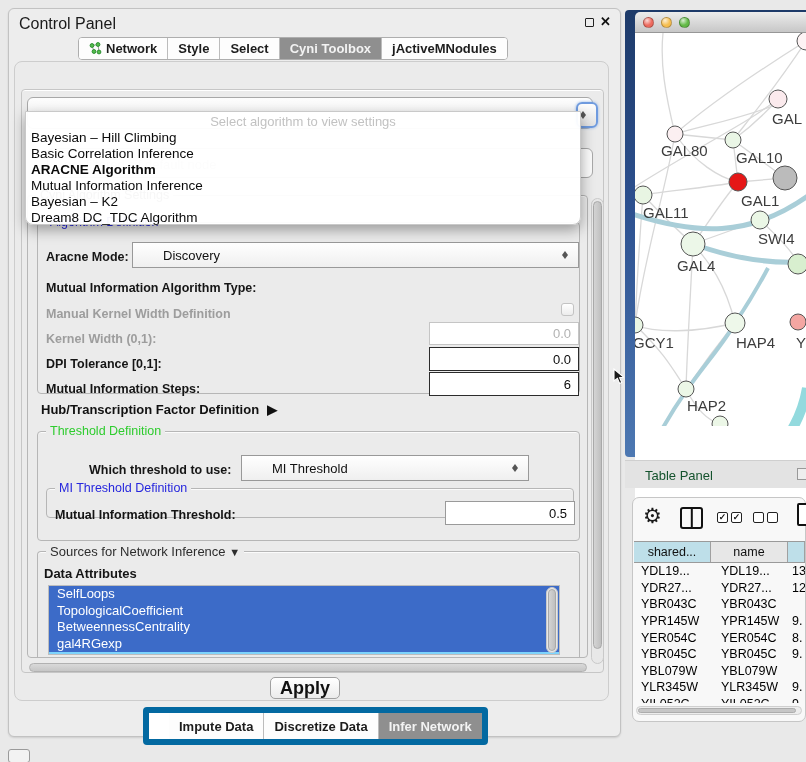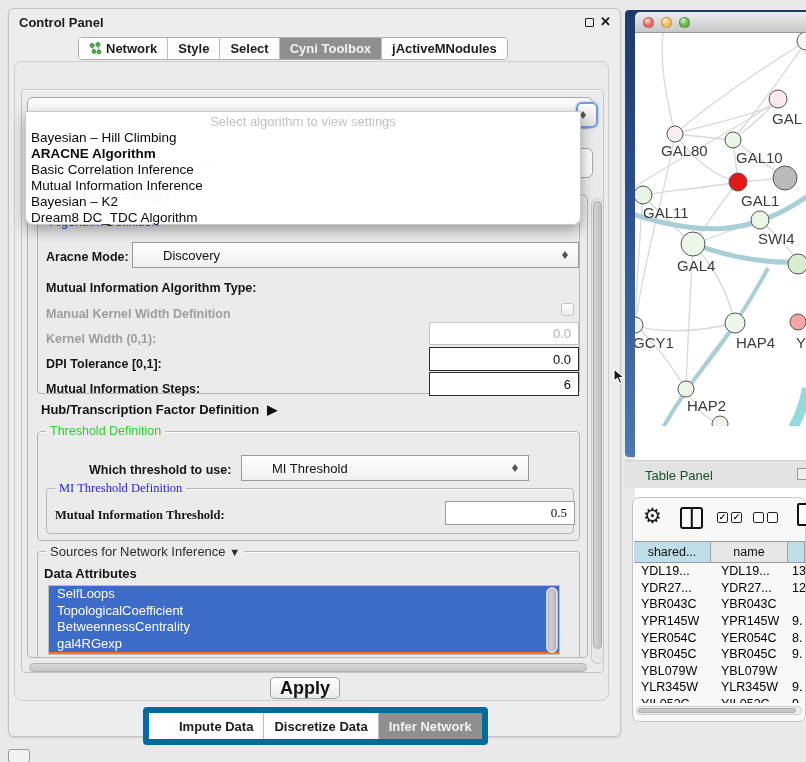--- a/index.html
+++ b/index.html
@@ -3,21 +3,21 @@
 <meta charset="utf-8">
 <style>
   * { margin:0; padding:0; box-sizing:border-box; }
   html,body { width:806px; height:762px; }
   body { font-family:"Liberation Sans", sans-serif; background:#e9e9e9; position:relative; overflow:hidden; }
   .abs { position:absolute; }
 
   
   #control-panel { left:8px; top:8px; width:613px; height:729px; background:#ededed;
     border:1px solid #c2c2c2; border-radius:6px; box-shadow:0 1px 2px rgba(0,0,0,.12); }
-  #cp-title { left:10px; top:6px; font-size:13px; color:#1b1b1b;font-weight:bold; }
+  #cp-title { left:10px; top:6px; font-size:16px; color:#1b1b1b; }
   #cp-float { right:26px; top:9px; width:9px; height:9px; border:1.6px solid #222; border-radius:1px; }
   #cp-close { right:9px; top:5px; font-size:13px; font-weight:bold; color:#111; }
 
   
   #tab-row { left:69px; top:28px; height:23px; display:flex; background:#fff;
     border:1px solid #aeaeae; border-radius:4px; overflow:hidden; }
   .tab { display:flex; align-items:center; gap:4px; padding:0 10px; font-size:13px; font-weight:600;
     color:#1c1c1c; border-right:1px solid #bcbcbc; background:#fdfdfd; cursor:default; white-space:nowrap; }
   .tab:last-child { border-right:none; }
   .tab.sel { background:#8f8f8f; color:#f3f3f3; }
@@ -167,22 +167,22 @@
         <span class="spin"></span>
       </div>
     <div class="abs bg-combo" style="left:32px;top:86px;width:546px;height:30px;background:#fbfbfb;">
       <div class="abs" id="bg-combo-text">gal-filtered.sif default node</div>
     </div>
 
     <div class="abs" id="algorithm-popup">
       <div id="popup-prompt">Select algorithm to view settings</div>
       <div>
           <div class="popup-item">Bayesian – Hill Climbing</div>
+          <div class="popup-item">Basic Correlation Inference</div>
           <div class="popup-item bold">ARACNE Algorithm</div>
-          <div class="popup-item">Basic Correlation Inference</div>
           <div class="popup-item">Mutual Information Inference</div>
           <div class="popup-item">Bayesian – K2</div>
           <div class="popup-item">Dream8 DC_TDC Algorithm</div>
         </div>
     </div>
 
     <div class="abs group" style="left:12px;top:133px;width:561px;height:463px;">
       <div class="legend">Cyni Algorithm Settings</div>
 
       <div class="abs group" style="left:9px;top:26px;width:543px;height:172px;">
@@ -222,36 +222,36 @@
 
       <div class="abs group" style="left:9px;top:235px;width:543px;height:110px;">
         <div class="legend green">Threshold Definition</div>
 
         <div class="abs lbl" style="left:51px;top:31px;">Which threshold to use:</div>
         <div class="abs combo" style="left:203px;top:23px;width:288px;height:26px;">
           <span>MI Threshold</span>
           <span class="spin"></span>
         </div>
 
-        <div class="abs group" style="left:8px;top:56px;width:528px;height:46px;font-family:Liberation Serif, serif;">
+        <div class="abs group" style="left:8px;top:56px;width:528px;height:30px;">
           <div class="legend blue">MI Threshold Definition</div>
           <div class="abs lbl" style="left:8px;top:19px;">Mutual Information Threshold:</div>
           <div class="abs field" style="left:398px;top:12px;width:130px;height:24px;">
             <span>0.5</span>
           </div>
         </div>
       </div>
 
       <div class="abs group" style="left:9px;top:355px;width:543px;height:107px;border-bottom:none;border-radius:4px 4px 0 0;">
         <div class="legend" style="font-size:13px;">
           <span>Sources for Network Inference</span>
           <span style="font-size:11px;">▼</span>
         </div>
         <div class="abs lbl" style="left:6px;top:14px;font-size:13px;">Data Attributes</div>
-        <div class="abs" style="left:10px;top:33px;width:512px;height:70px;background:#f97316;border:1px solid #bdbdbd;">
+        <div class="abs" style="left:10px;top:33px;width:512px;height:70px;background:#7dd3fc;border:1px solid #bdbdbd;">
           <div>
               <div class="list-item" style="background: rgb(60, 107, 200);">SelfLoops</div>
               <div class="list-item" style="background: rgb(60, 107, 200);">TopologicalCoefficient</div>
               <div class="list-item" style="background: rgb(60, 107, 200);">BetweennessCentrality</div>
               <div class="list-item" style="background: rgb(60, 107, 200);">gal4RGexp</div>
             </div>
           <div class="abs scroll-v" style="right:1px;top:1px;width:12px;height:66px;">
             <div class="thumb-v" style="top:1px;height:62px;"></div>
           </div>
         </div>

